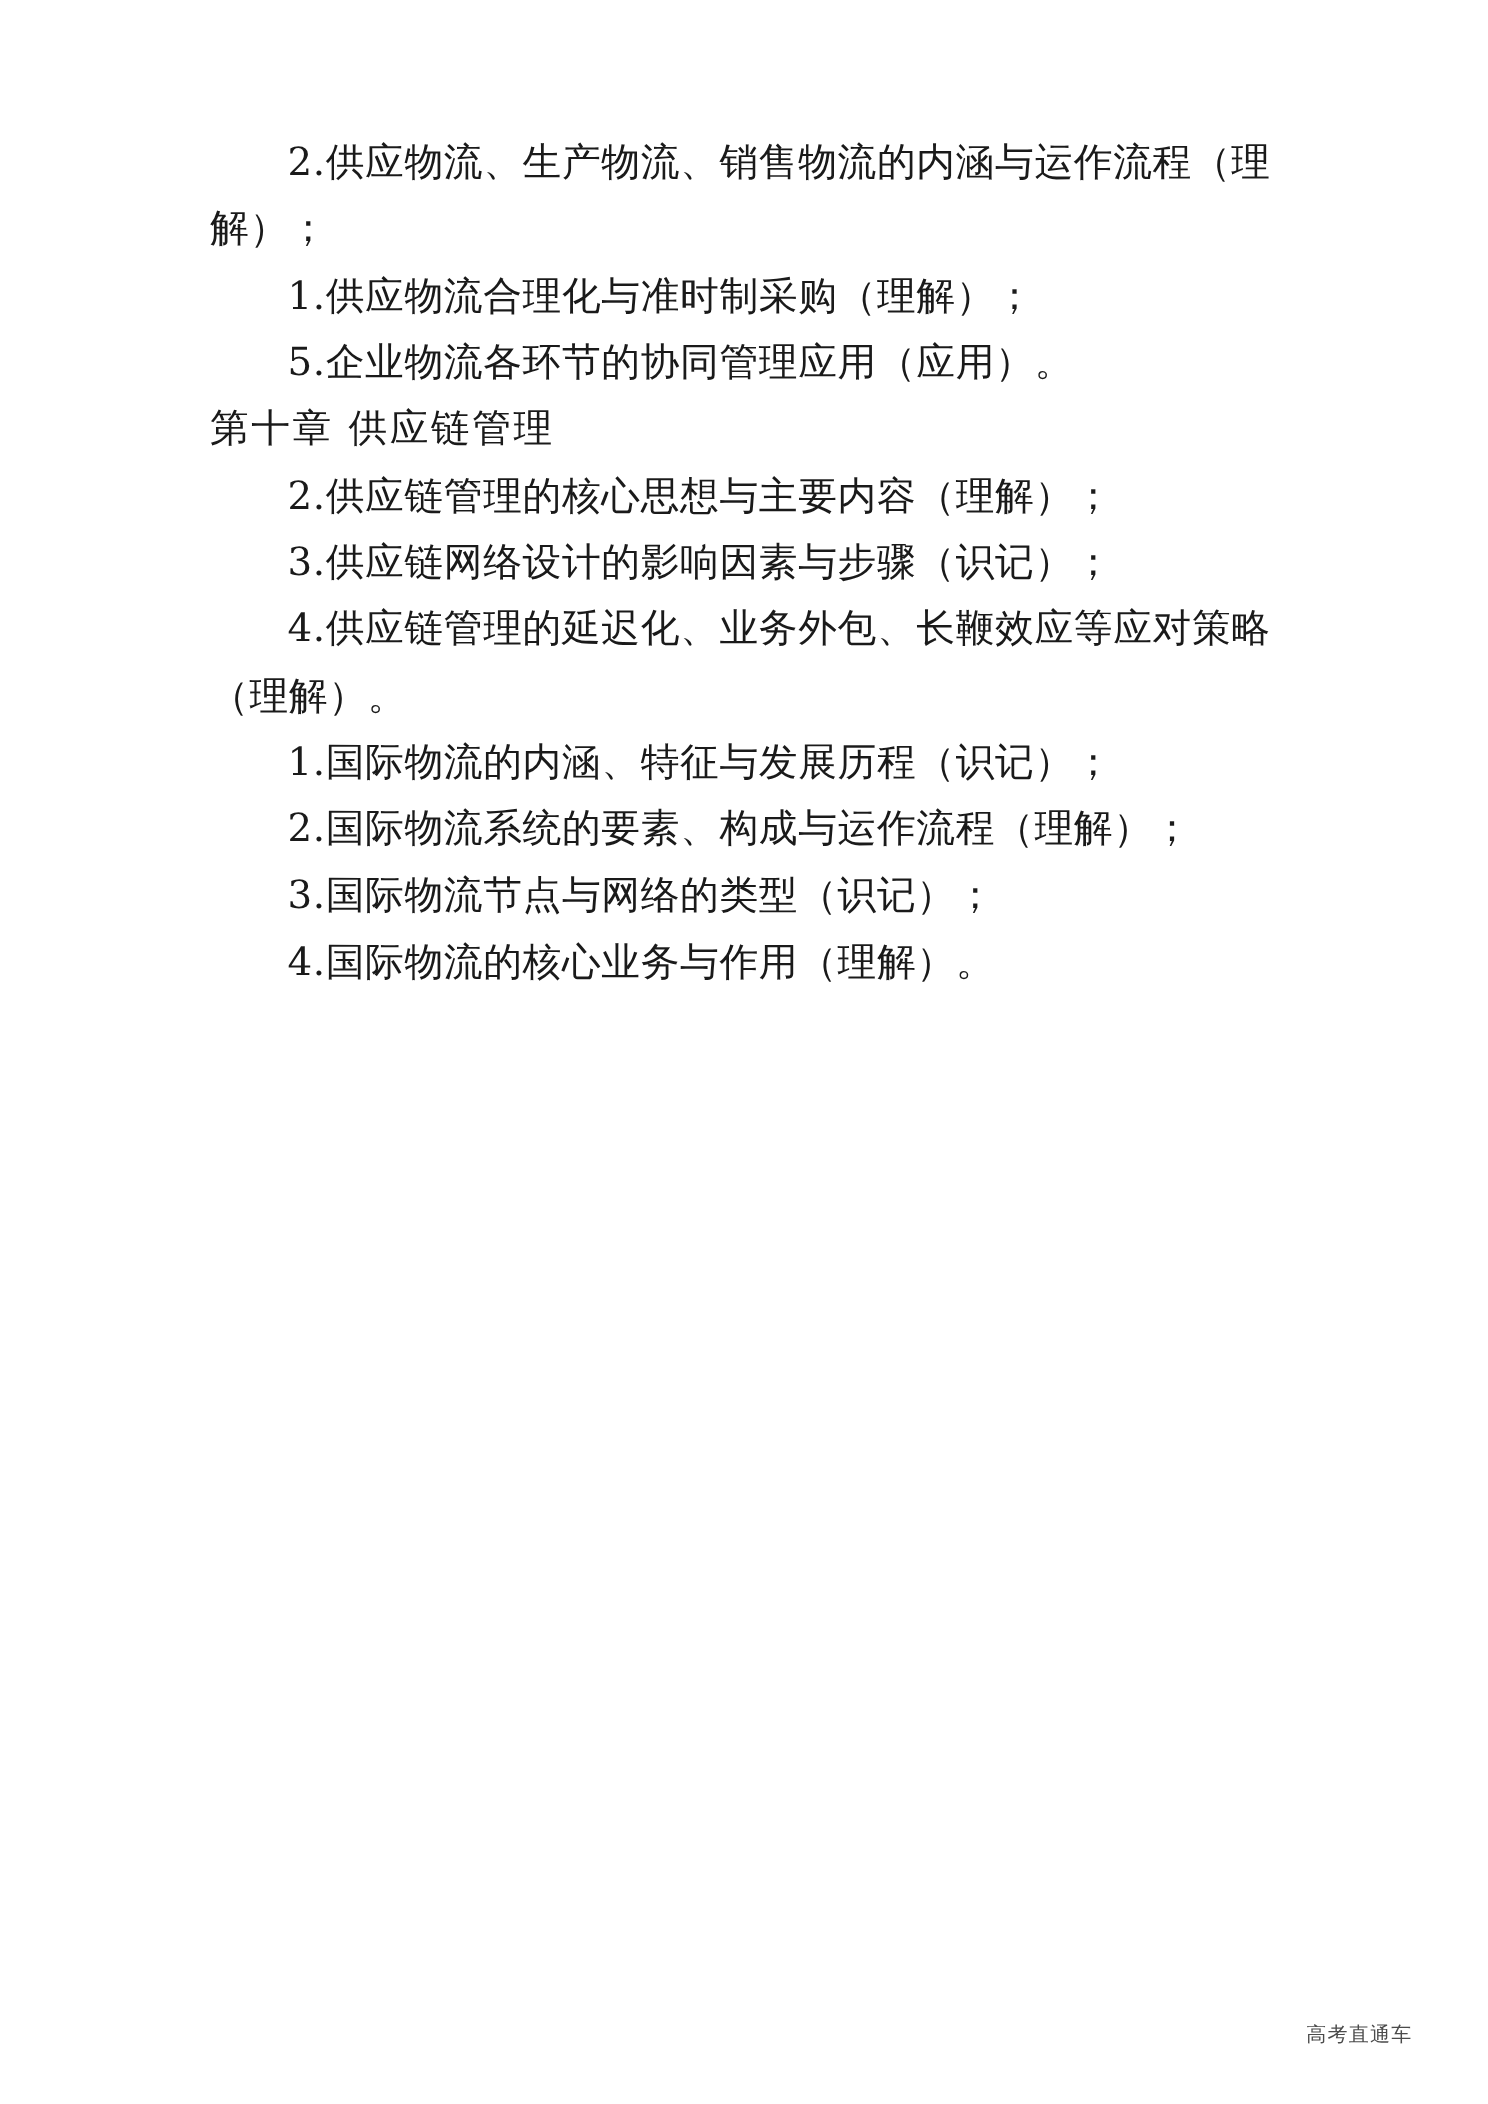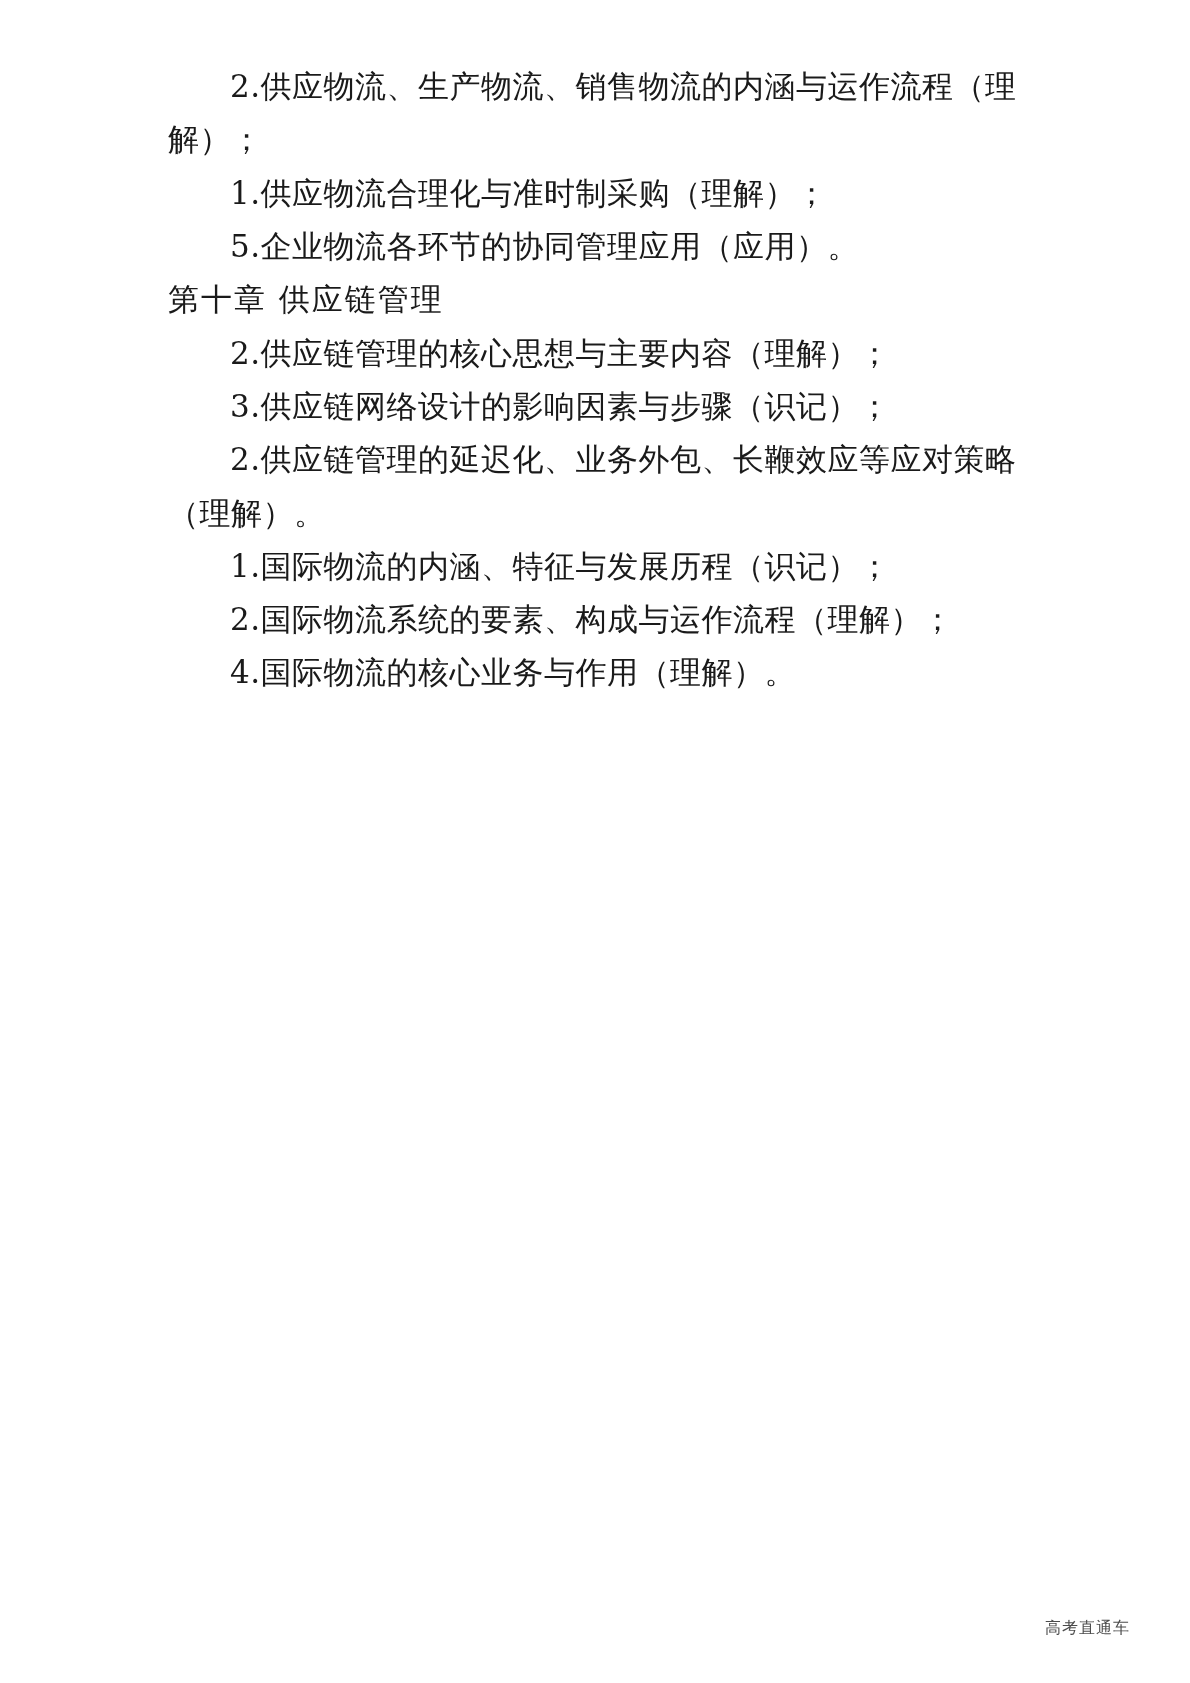--- a/index.html
+++ b/index.html
@@ -15,21 +15,21 @@
     color: #1a1a1a;
     overflow: hidden;
   }
   .page {
     position: absolute;
     left: 0;
     top: 0;
     width: 1190px;
     height: 1683px;
     box-sizing: border-box;
-    padding: 60px 168px 0 168px;
+    padding: 104px 168px 0 168px;
   }
   .doc-body {
     font-size: 31px;
     line-height: 1.72;
     letter-spacing: 0.5px;
   }
   .para {
     margin: 0;
     text-indent: 2em;
     white-space: pre-wrap;
@@ -56,23 +56,24 @@
   <div class="doc-body">
 
     <p class="para">2.供应物流、生产物流、销售物流的内涵与运作流程（理解）；</p>
     <p class="para">1.供应物流合理化与准时制采购（理解）；</p>
     <p class="para">5.企业物流各环节的协同管理应用（应用）。</p>
 
     <p class="chapter-title">第十章 供应链管理</p>
 
     <p class="para">2.供应链管理的核心思想与主要内容（理解）；</p>
     <p class="para">3.供应链网络设计的影响因素与步骤（识记）；</p>
-    <p class="para">2.供应链管理的延迟化、业务外包、长鞭效应等应对策略（理解）。</p>
+    <p class="para">4.供应链管理的延迟化、业务外包、长鞭效应等应对策略（理解）。</p>
 
 
     <p class="para">1.国际物流的内涵、特征与发展历程（识记）；</p>
     <p class="para">2.国际物流系统的要素、构成与运作流程（理解）；</p>
+    <p class="para">3.国际物流节点与网络的类型（识记）；</p>
     <p class="para">4.国际物流的核心业务与作用（理解）。</p>
 
   </div>
 
   <div class="watermark">高考直通车</div>
 </div>
 
 </body></html>

